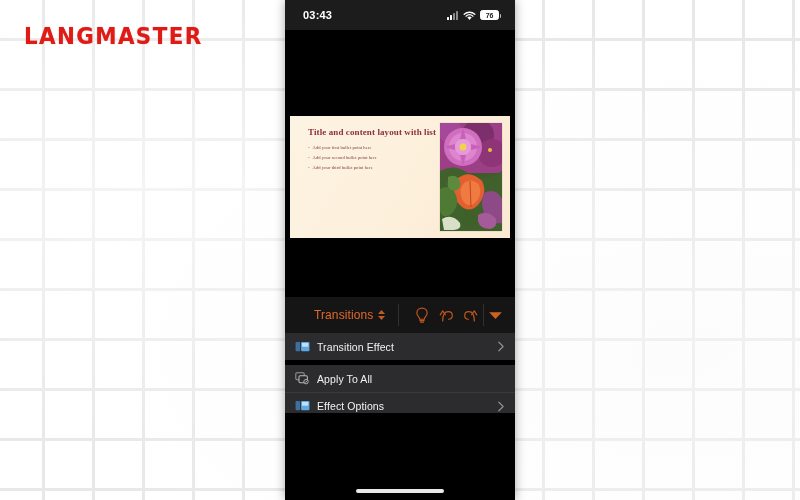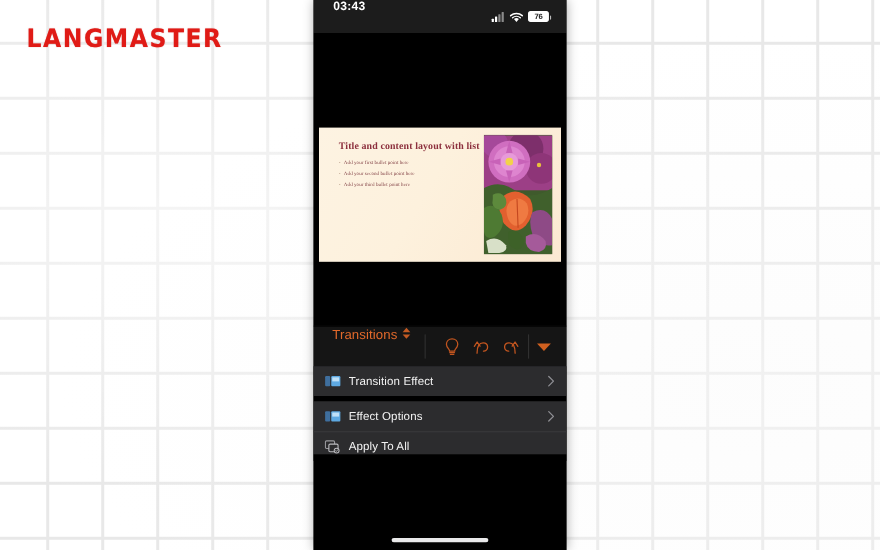--- a/index.html
+++ b/index.html
@@ -66,20 +66,21 @@
     overflow: hidden;
     box-shadow: 0 0 10px rgba(0,0,0,0.35);
   }
 
   
   .status-bar {
     position: relative;
     height: 30px;
     background: #1c1c1c;
     display: flex;
+    align-items: center;
     justify-content: space-between;
     padding: 0 16px 0 18px;
     box-sizing: border-box;
   }
   .status-time {
     color: #ffffff;
     font-size: 11px;
     font-weight: 600;
     letter-spacing: 0.2px;
   }
@@ -209,25 +210,26 @@
   .toolbar {
     position: relative;
     height: 36px;
     background: #151515;
     display: flex;
     align-items: center;
     border-top: 1px solid #000;
   }
   .tab-transitions {
     display: flex;
-    align-items: flex-start;
+    align-items: center;
     gap: 4px;
     padding-left: 17px;
     padding-right: 12px;
     height: 100%;
+    margin-left: 12px;
   }
   .tab-label {
     color: #e1692b;
     font-size: 12px;
     font-weight: 400;
     letter-spacing: 0.1px;
   }
   .stepper {
     display: flex;
     flex-direction: column;
@@ -481,44 +483,44 @@
             </svg>
           </span>
         </div>
       </div>
 
       <div class="menu-gap"></div>
 
       <div class="menu-group">
         <div class="menu-row">
           <span class="menu-icon">
+            <svg viewBox="0 0 16 14" width="15" height="13">
+              <rect x="0.8" y="0.8" width="9" height="7.5" rx="1.2" fill="none" stroke="#9a9a9e" stroke-width="1.1"></rect>
+              <rect x="4.2" y="4" width="9" height="7.5" rx="1.2" fill="#2c2c2e" stroke="#b9b9bd" stroke-width="1.1"></rect>
+              <circle cx="11.8" cy="10.4" r="2.4" fill="#2c2c2e" stroke="#b9b9bd" stroke-width="1"></circle>
+              <path d="M10.7 10.4 L11.5 11.2 L13 9.5" fill="none" stroke="#b9b9bd" stroke-width="0.9" stroke-linecap="round" stroke-linejoin="round"></path>
+            </svg>
+          </span>
+          <span class="menu-label">Apply To All</span>
+        </div>
+        <div class="menu-row">
+          <span class="menu-icon">
             <svg viewBox="0 0 16 13" width="15" height="12">
               <rect x="0.5" y="1" width="5" height="10" rx="1" fill="#3f6f9e"></rect>
               <rect x="6.5" y="1" width="9" height="10" rx="1" fill="#5ea9e2"></rect>
               <rect x="7.5" y="2.2" width="6.8" height="4" fill="#bfe0f7"></rect>
             </svg>
           </span>
           <span class="menu-label">Effect Options</span>
           <span class="menu-chevron">
             <svg viewBox="0 0 7 12" width="6" height="11">
               <path d="M1 1 L6 6 L1 11" fill="none" stroke="#8e8e93" stroke-width="1.4" stroke-linecap="round" stroke-linejoin="round"></path>
             </svg>
           </span>
         </div>
-        <div class="menu-row">
-          <span class="menu-icon">
-            <svg viewBox="0 0 16 14" width="15" height="13">
-              <rect x="0.8" y="0.8" width="9" height="7.5" rx="1.2" fill="none" stroke="#9a9a9e" stroke-width="1.1"></rect>
-              <rect x="4.2" y="4" width="9" height="7.5" rx="1.2" fill="#2c2c2e" stroke="#b9b9bd" stroke-width="1.1"></rect>
-              <circle cx="11.8" cy="10.4" r="2.4" fill="#2c2c2e" stroke="#b9b9bd" stroke-width="1"></circle>
-              <path d="M10.7 10.4 L11.5 11.2 L13 9.5" fill="none" stroke="#b9b9bd" stroke-width="0.9" stroke-linecap="round" stroke-linejoin="round"></path>
-            </svg>
-          </span>
-          <span class="menu-label">Apply To All</span>
-        </div>
       </div>
     </div>
 
     <div class="bottom-fill">
       <div class="home-indicator"></div>
     </div>
 
   </div>
 </div>
 

